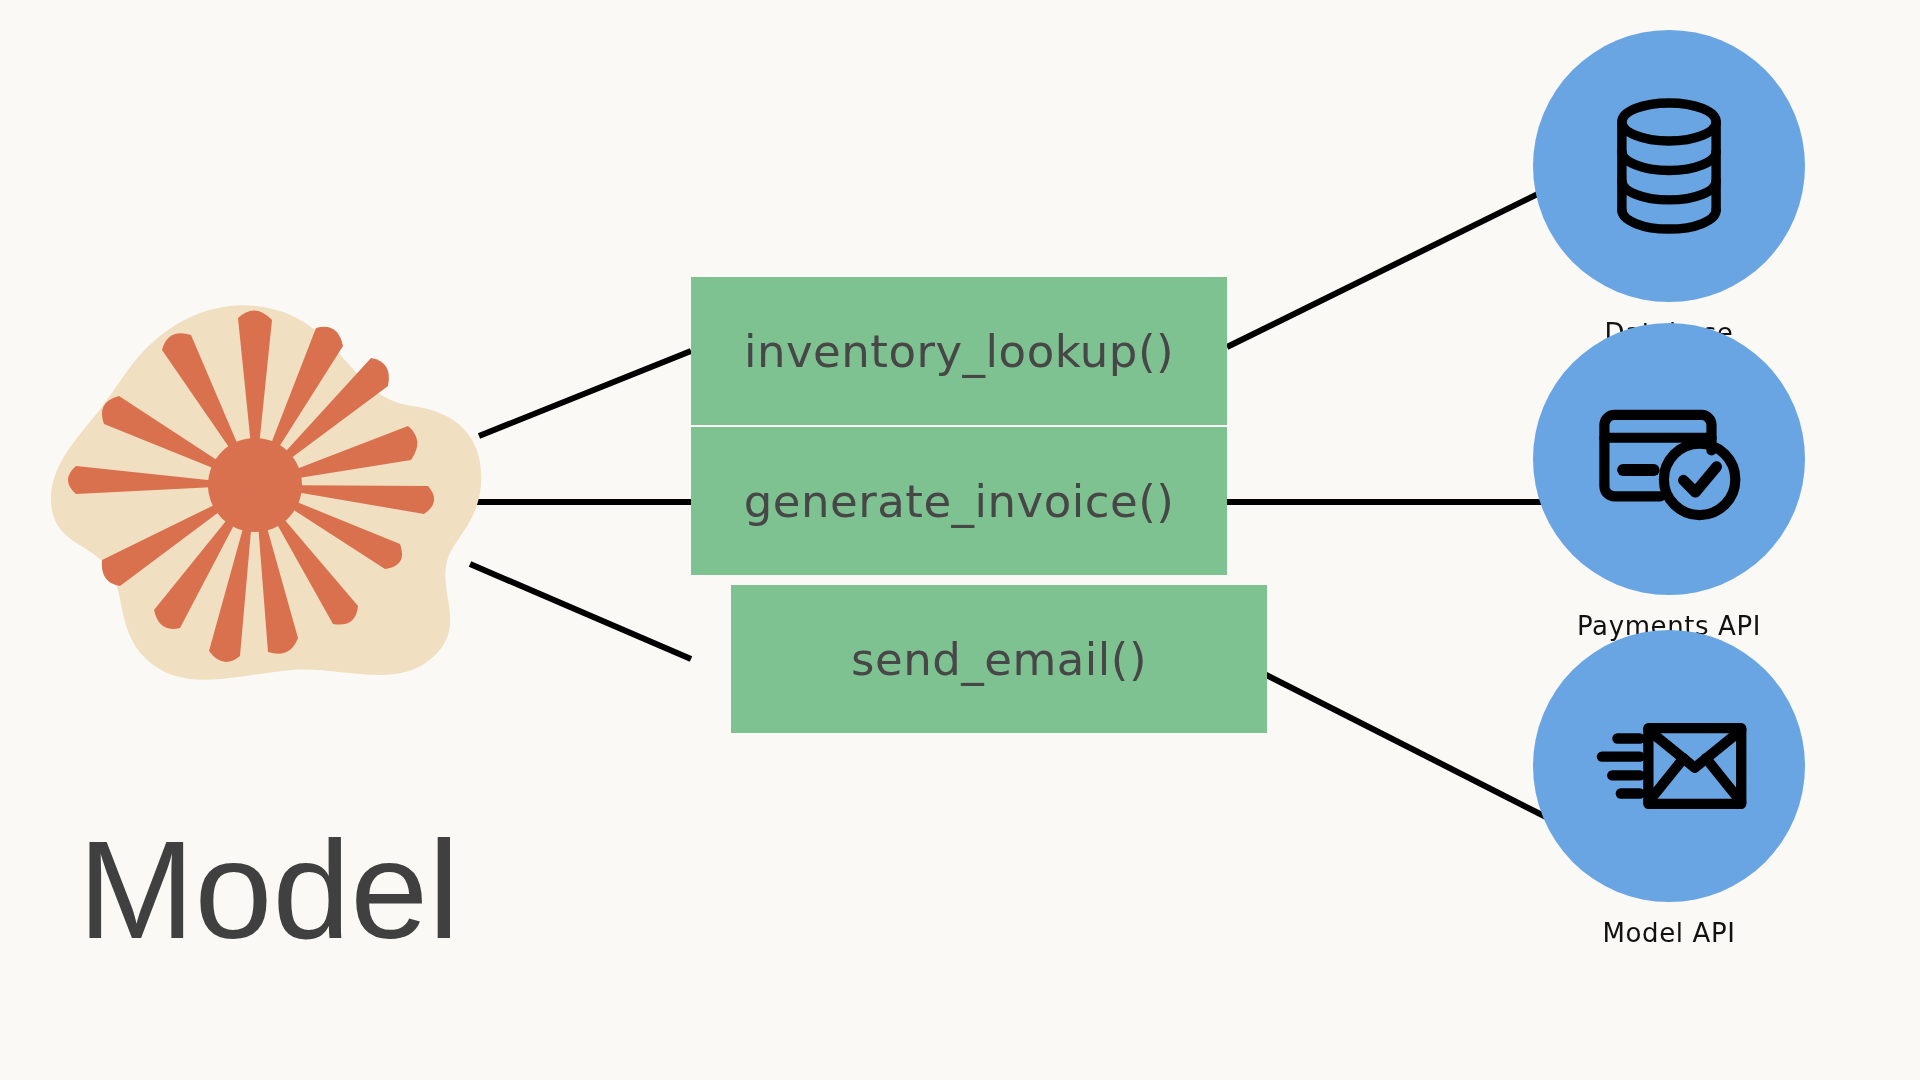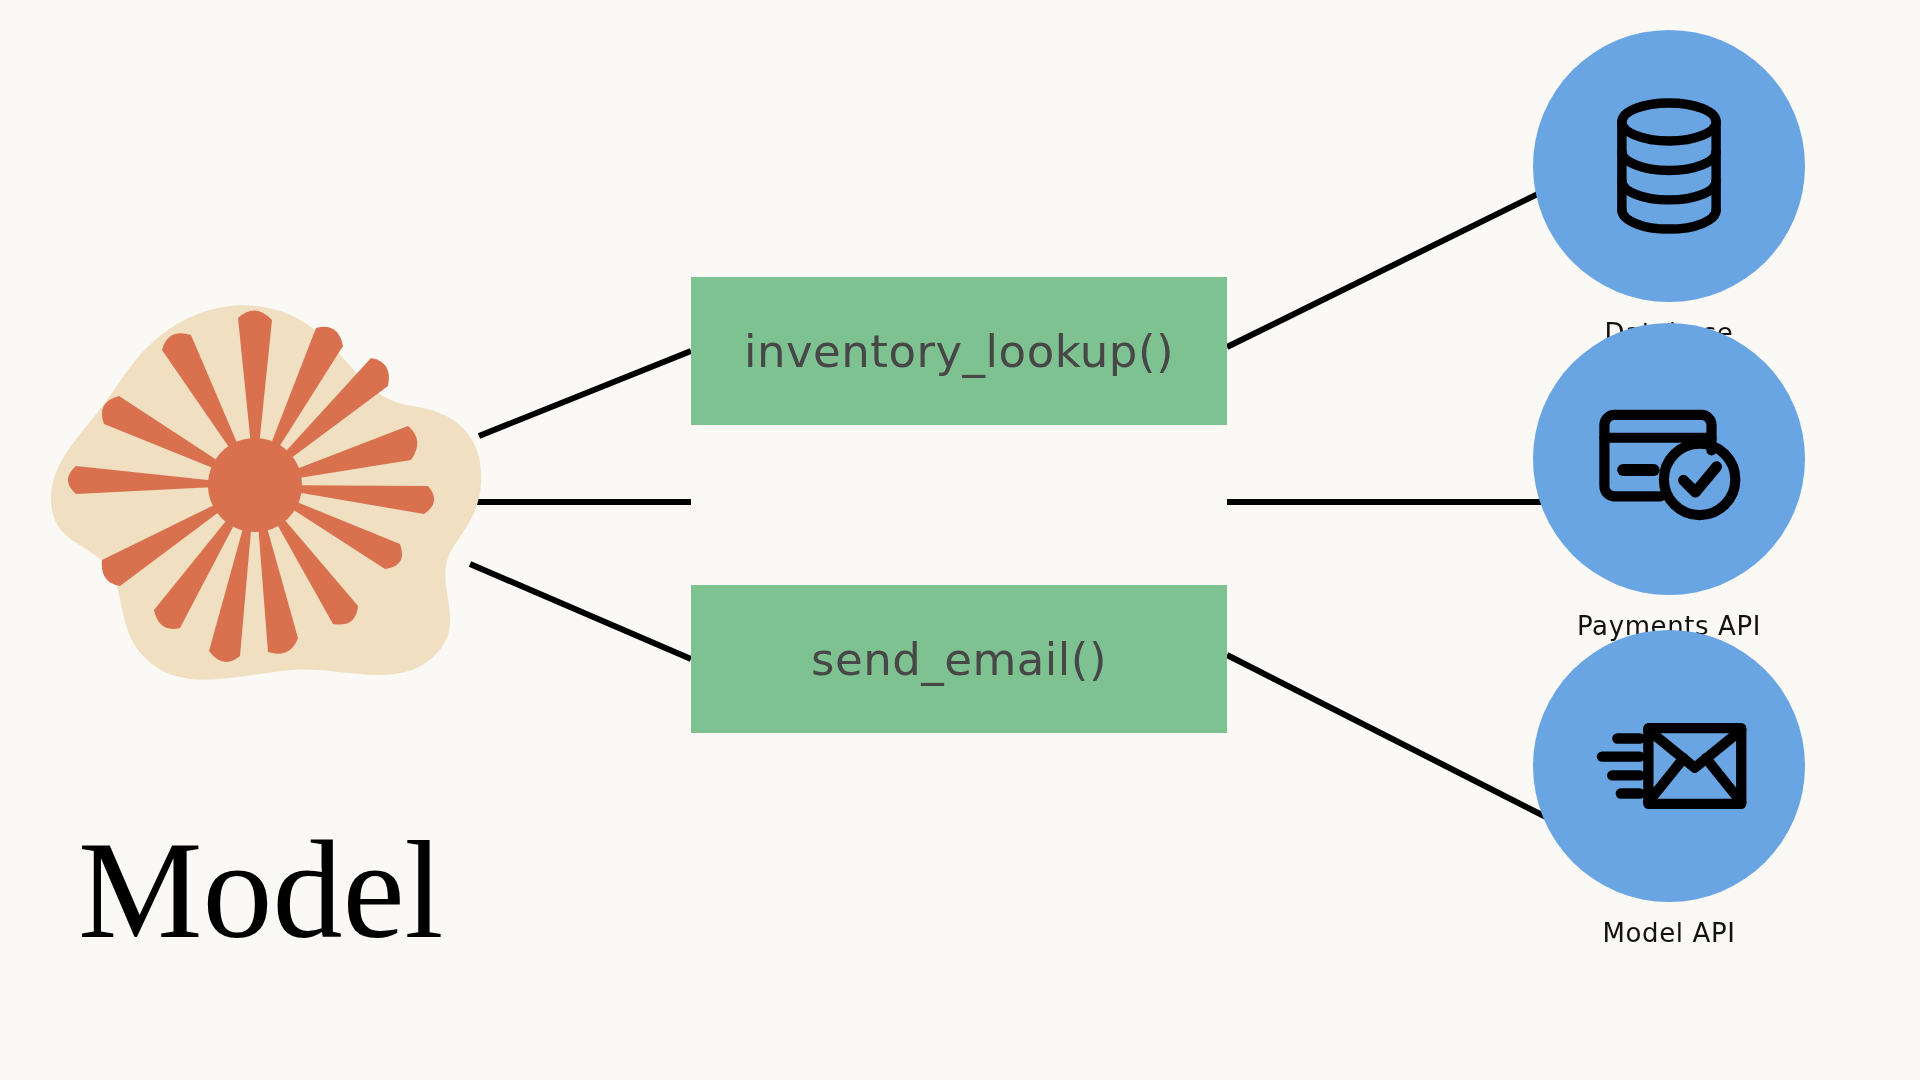--- a/index.html
+++ b/index.html
@@ -50,21 +50,21 @@
   .tool-box-label {
     font-family: "DejaVu Sans", sans-serif;
     font-size: 45px;
     letter-spacing: 0.5px;
     color: #474747;
     line-height: 1;
     white-space: nowrap;
   }
   #tool-box-0 { top: 277px; }
   #tool-box-1 { top: 427px; }
-  #tool-box-2 { top: 585px; }
+  #tool-box-2 { top: 585px; margin-left: 40px; }
 
   
   .ext-node {
     position: absolute;
     width: 272px;
     display: flex;
     flex-direction: column;
     align-items: center;
   }
   .ext-circle {
@@ -86,23 +86,23 @@
     white-space: nowrap;
     text-align: center;
   }
   #ext-node-0 { left: 1533px; top: 30px; }
   #ext-node-1 { left: 1533px; top: 323px; }
   #ext-node-2 { left: 1533px; top: 630px; }
 
   
   .section-caption {
     position: absolute;
-    font-family: Liberation Serif, serif;
+    font-family: Liberation Sans, sans-serif;
     font-size: 140px;
-    color: #000000;
+    color: #404040;
     line-height: 1;
     white-space: nowrap;
   }
   #caption-model { left: 78px; top: 820px; }
   #caption-tools { left: 770px; top: 820px; }
 </style>
 </head>
 <body>
 
 <div id="stage">
@@ -150,20 +150,23 @@
         <path d="M 215 197 L 36 206 Q 20 192 36 178 Z"></path>
         <path d="M 215 197 L 64 136 Q 56 114 79 108 Z"></path>
         <path d="M 215 197 L 122 62 Q 128 40 151 47 Z"></path>
       </g>
     </g>
   </svg>
 
   <div class="tool-box" id="tool-box-0">
     <span class="tool-box-label">inventory_lookup()</span>
   </div>
+  <div class="tool-box" id="tool-box-1">
+    <span class="tool-box-label">generate_invoice()</span>
+  </div>
   <div class="tool-box" id="tool-box-2">
     <span class="tool-box-label">send_email()</span>
   </div>
 
   <div class="ext-node" id="ext-node-0">
     <div class="ext-circle">
       <svg width="152" height="152" viewBox="0 0 100 100" xmlns="http://www.w3.org/2000/svg">
         <g fill="none" stroke="#000000" stroke-width="6.2" stroke-linecap="round" stroke-linejoin="round">
           <ellipse cx="50" cy="21" rx="31" ry="12.5"></ellipse>
           <path d="M 19 21 L 19 79"></path>

